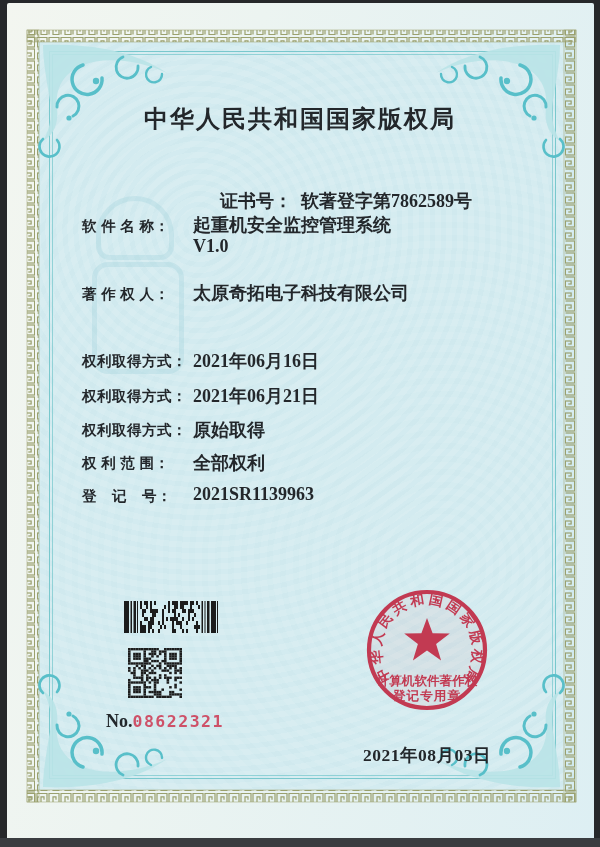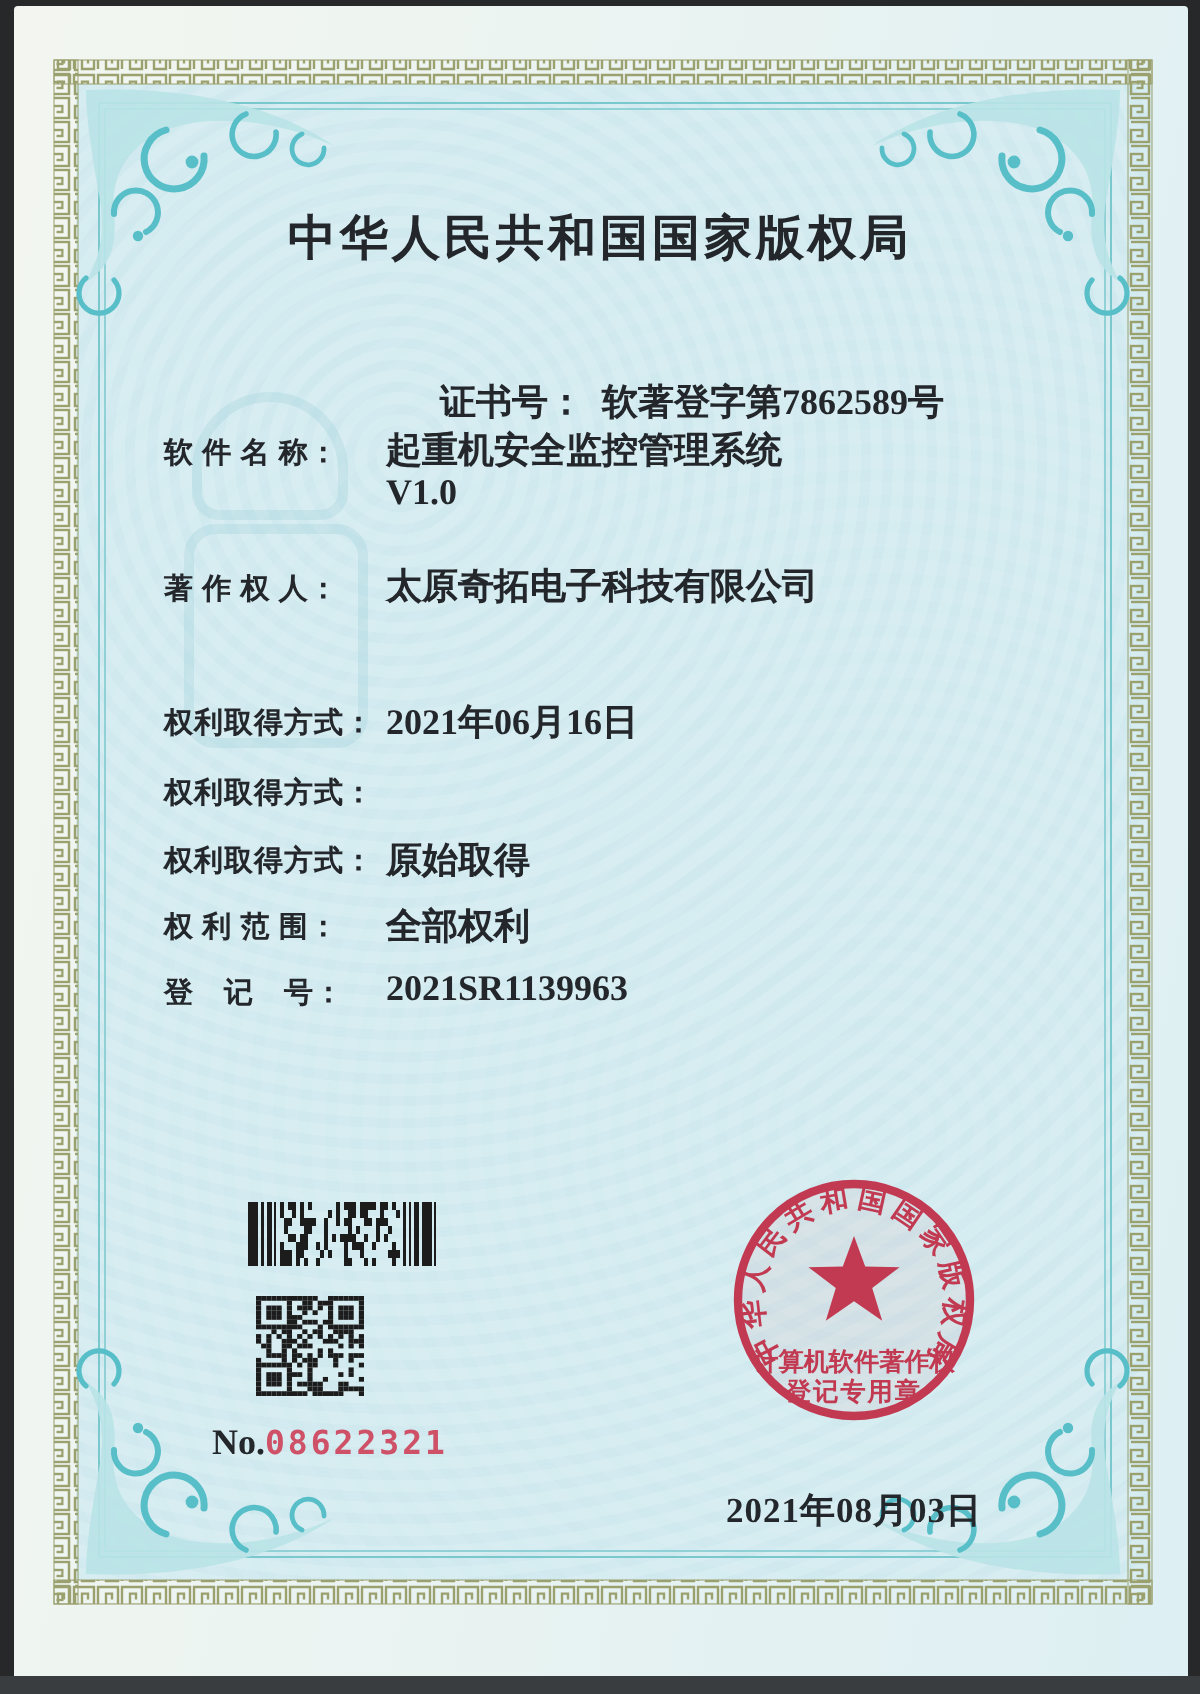--- a/index.html
+++ b/index.html
@@ -104,20 +104,21 @@
   <div class="txt row-value" style="top:213px">起重机安全监控管理系统</div>
   <div class="txt row-value" style="top:236px">V1.0</div>
 
   <div class="txt row-label" style="top:285px">著 作 权 人：</div>
   <div class="txt row-value" style="top:281px">太原奇拓电子科技有限公司</div>
 
   <div class="txt row-label" style="top:352px">权利取得方式：</div>
   <div class="txt row-value" style="top:349px">2021年06月16日</div>
 
   <div class="txt row-label" style="top:387px">权利取得方式：</div>
+  <div class="txt row-value" style="top:384px">2021年06月21日</div>
 
   <div class="txt row-label" style="top:421px">权利取得方式：</div>
   <div class="txt row-value" style="top:418px">原始取得</div>
 
   <div class="txt row-label" style="top:454px">权 利 范 围：</div>
   <div class="txt row-value" style="top:451px">全部权利</div>
 
   <div class="txt row-label" style="top:487px">登　记　号：</div>
   <div class="txt row-value" style="top:484px">2021SR1139963</div>
 

